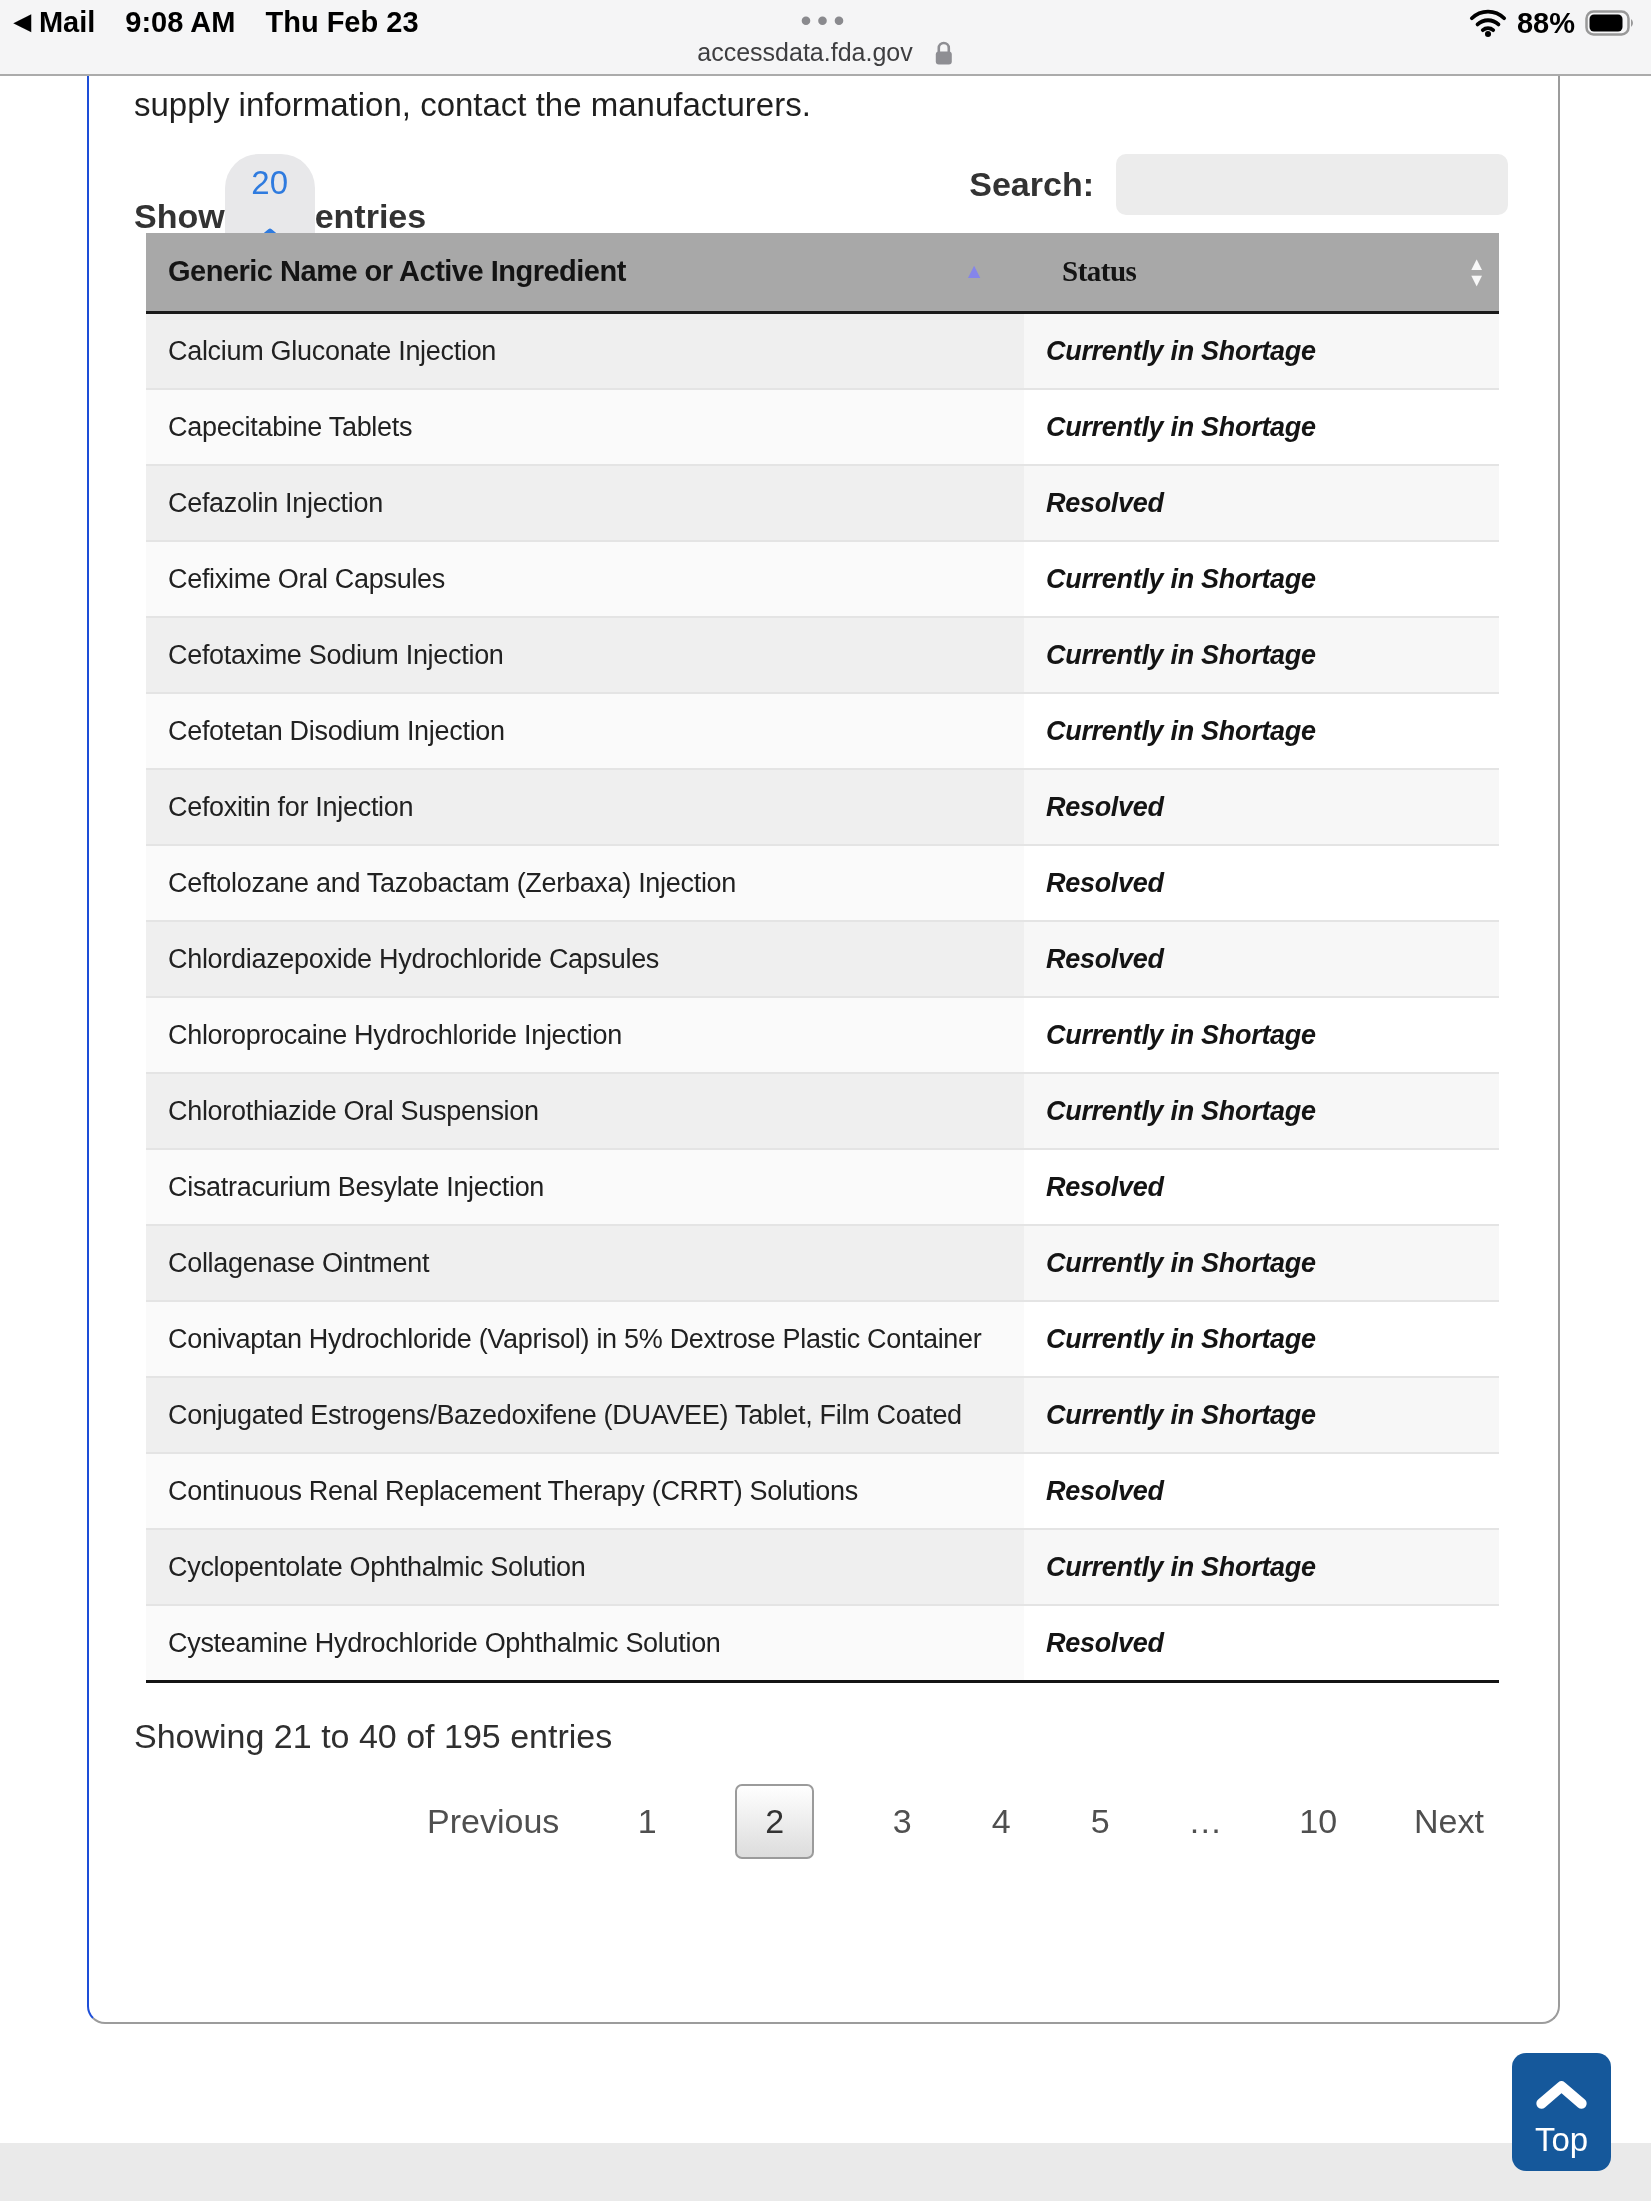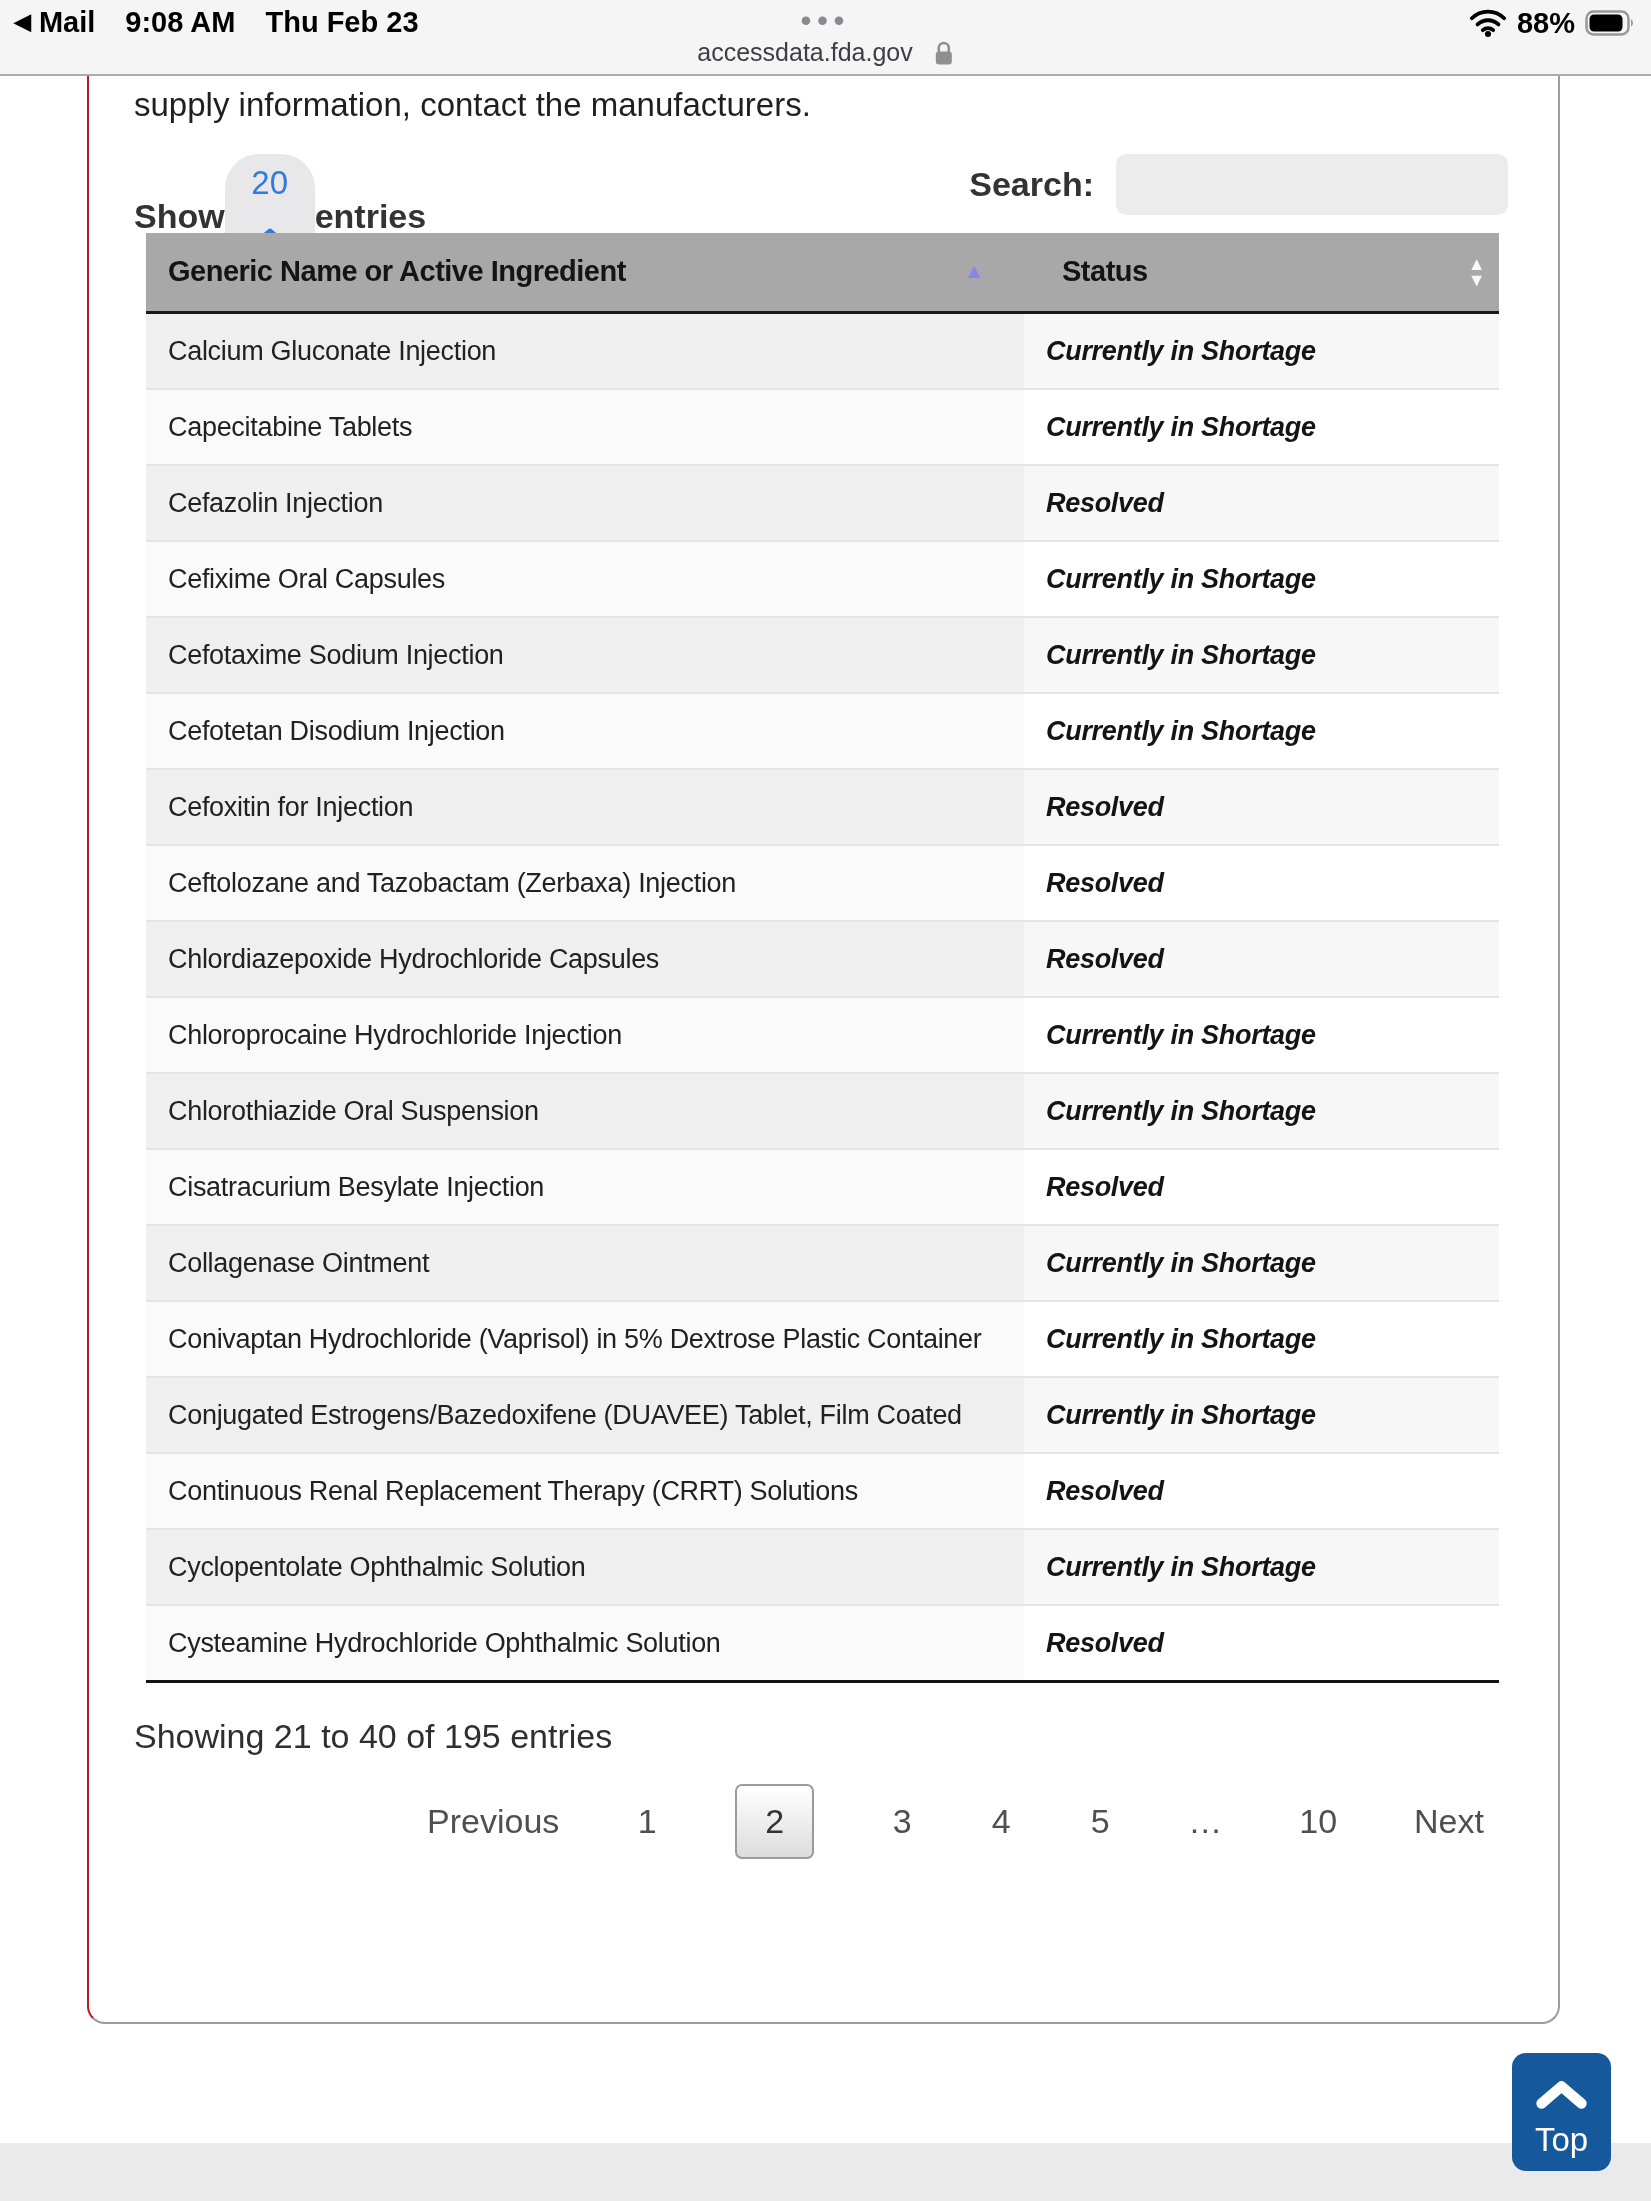--- a/index.html
+++ b/index.html
@@ -36,21 +36,21 @@
   .sb-right{
     position:absolute; right:16px; top:6px; height:34px;
     display:flex; align-items:center; gap:10px;
     font-size:29px; font-weight:600; color:#000;
   }
 
   
   .card{
     position:absolute; left:87px; top:76px; width:1473px; height:1948px;
     background:#fff;
-    border-left:2px solid #b91c1c; border-right:2px solid #9c9c9c;
+    border-left:2px solid #1d4ed8; border-right:2px solid #9c9c9c;
     border-bottom:2px solid #9c9c9c;
     border-radius:0 0 18px 18px;
     overflow:hidden;
   }
   .intro{
     margin:6px 0 0 45px;
     font-size:33px; line-height:46px; color:#1f1f1f;
   }
 
   .controls{ position:relative; height:65px; margin-top:26px; }
@@ -83,21 +83,21 @@
     border-bottom:3px solid #141414;
   }
   th{
     background:#a8a8a8; height:79px;
     font-size:29px; font-weight:bold; letter-spacing:-0.5px;
     color:#141414; text-align:left; padding:0 22px;
     border-bottom:3px solid #1a1a1a;
     position:relative; cursor:pointer;
   }
   th.col-name{ width:878px; }
-  th.col-status{ padding-left:38px; }
+  th.col-status{ padding-left:38px;font-family:Liberation Serif, serif; }
   .sort-asc{
     position:absolute; right:40px; top:50%; transform:translateY(-54%);
     color:#8585ea; font-size:21px;
   }
   .sort-both{
     position:absolute; right:14px; top:50%; transform:translateY(-50%);
     display:flex; flex-direction:column; align-items:center;
     color:rgba(255,255,255,0.92); font-size:18px; line-height:16px;
   }
   td{

